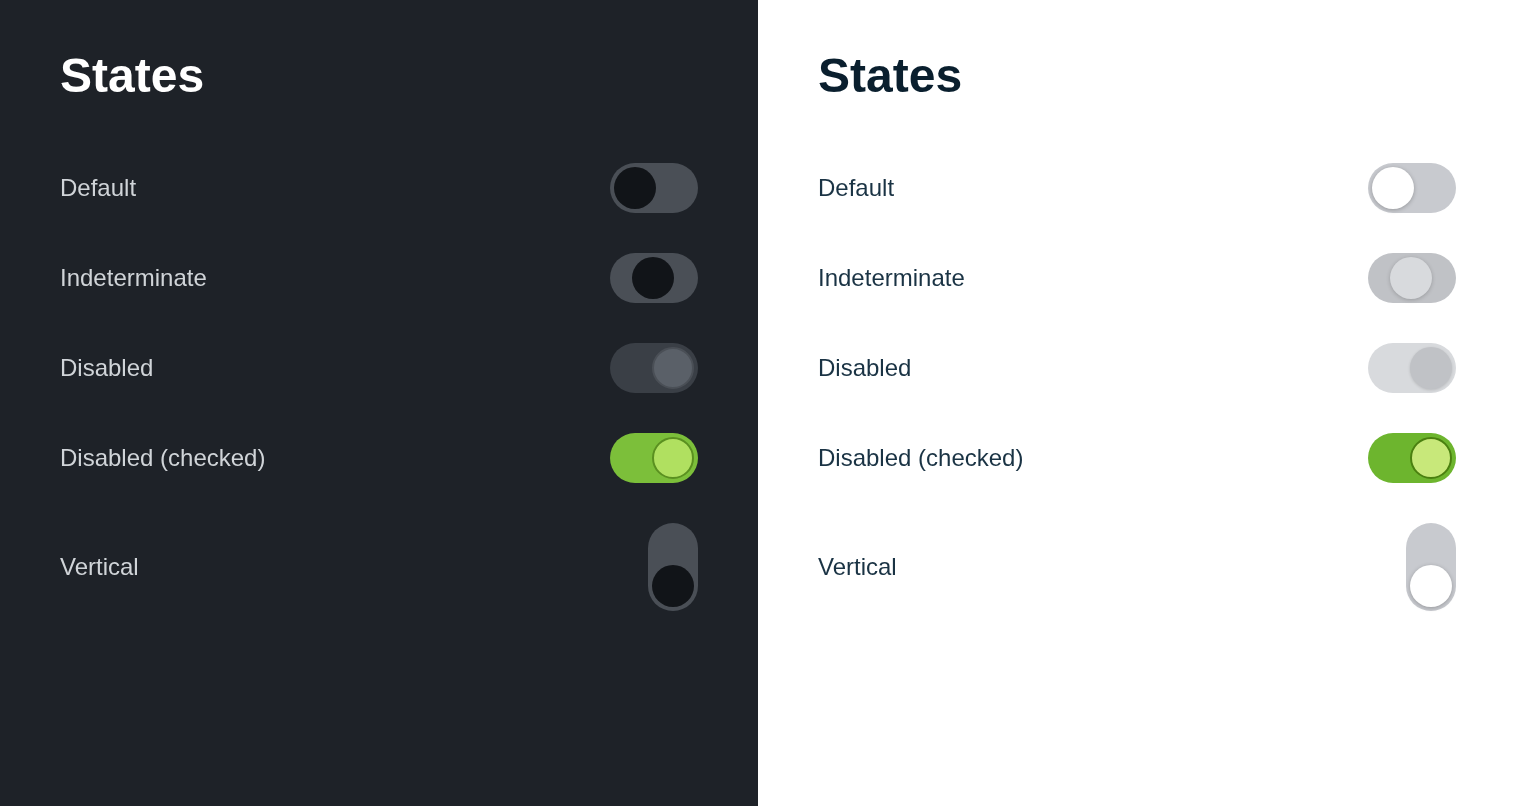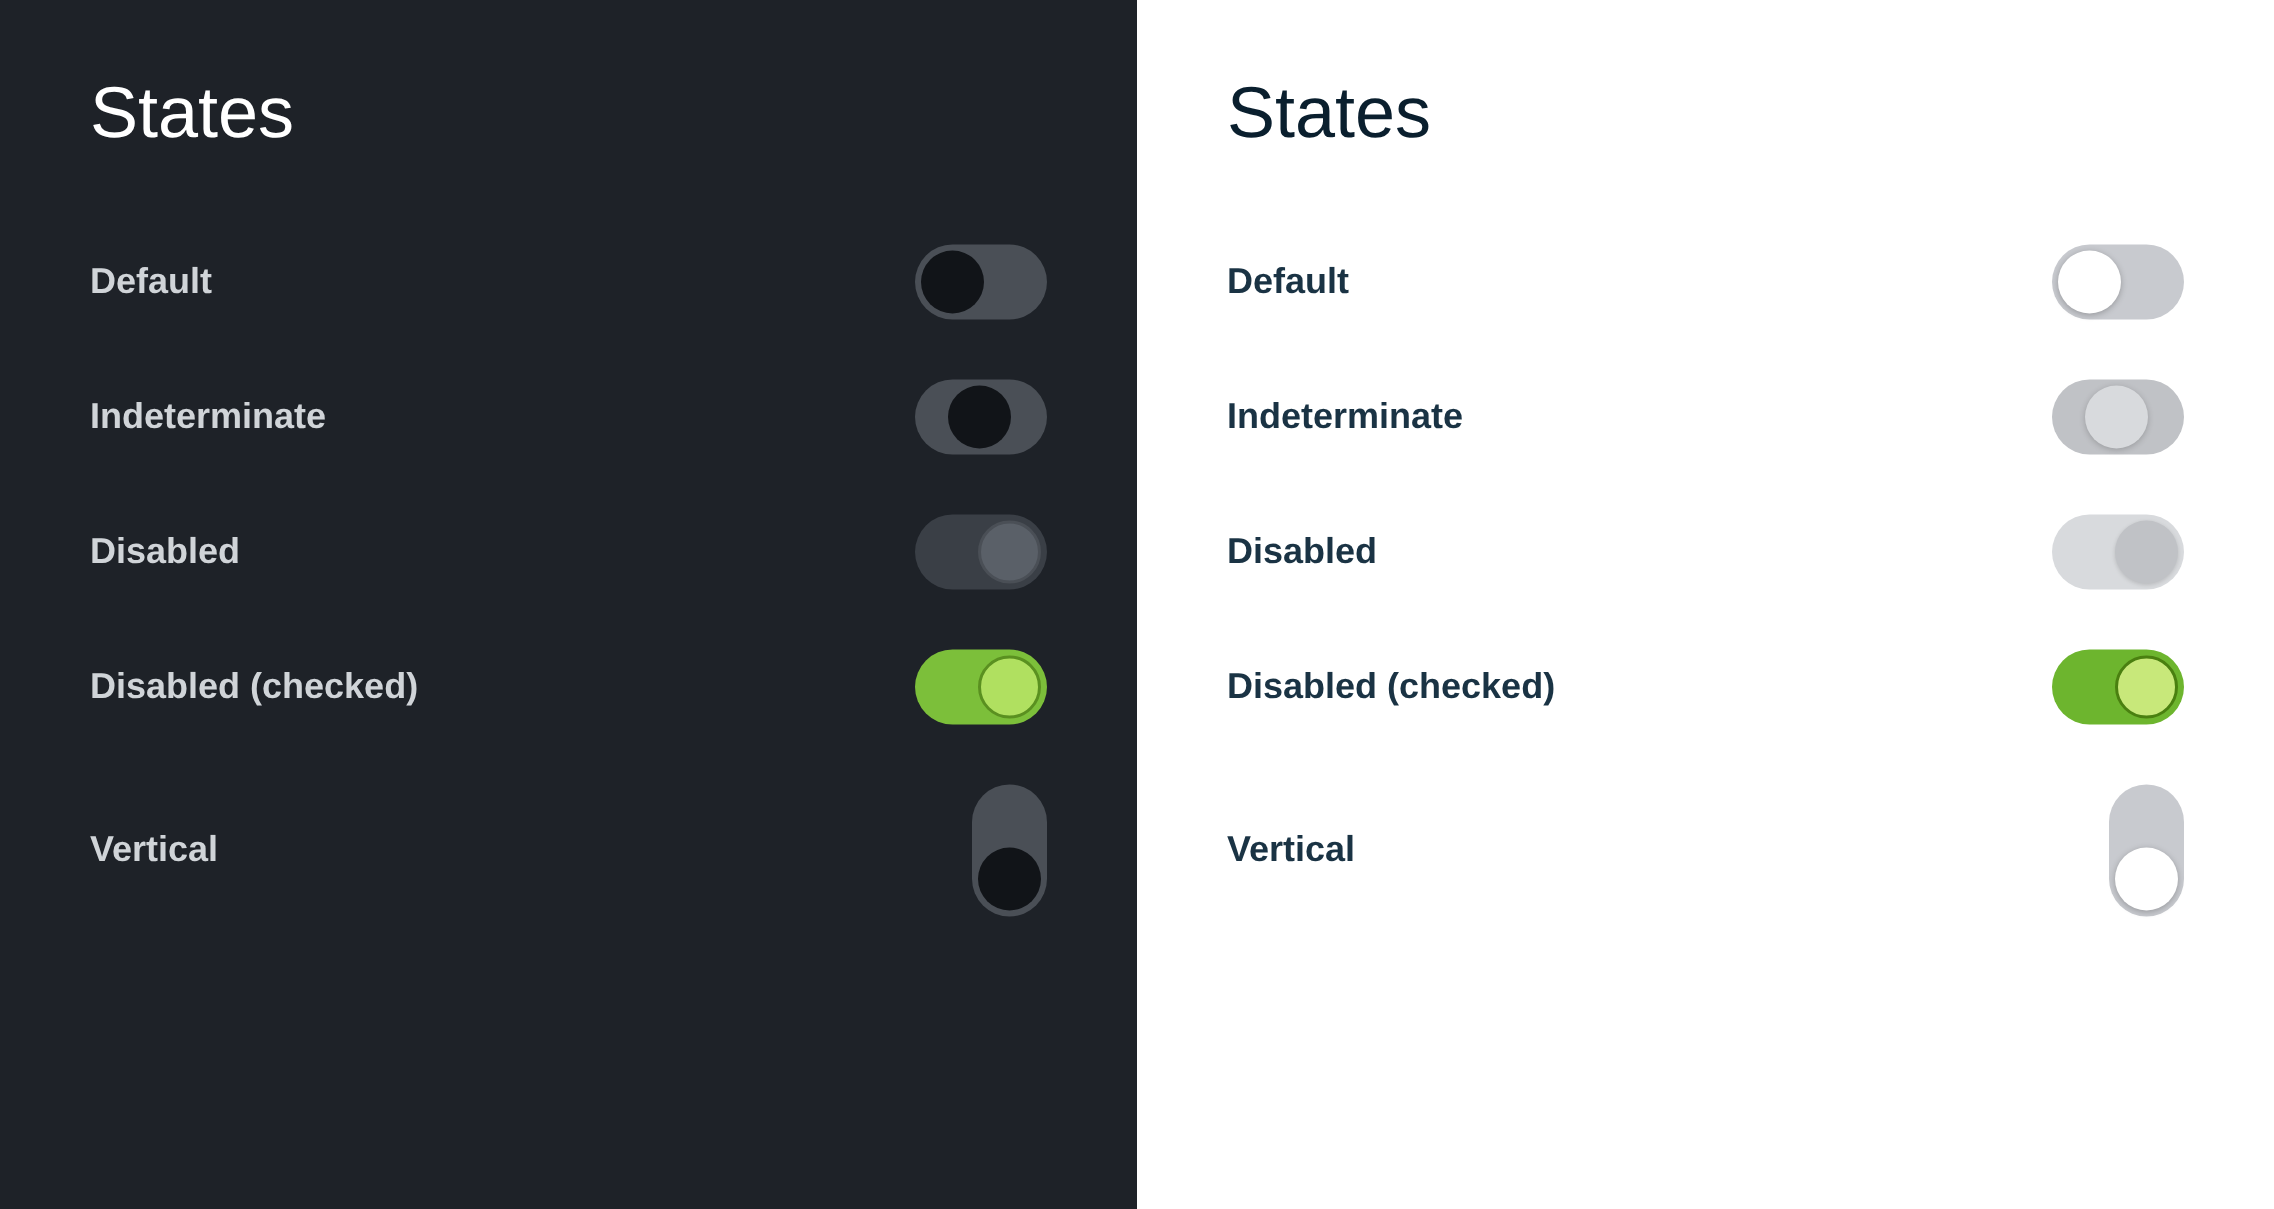--- a/index.html
+++ b/index.html
@@ -23,21 +23,21 @@
     .panel-dark {
       background: #1e2228;
     }
 
     .panel-light {
       background: #ffffff;
     }
 
     .panel-title {
       font-size: 48px;
-      font-weight: 400;
+      font-weight: 700;
       margin-bottom: 40px;
     }
 
     .panel-dark .panel-title {
       color: #ffffff;
     }
 
     .panel-light .panel-title {
       color: #0a1f2e;
     }
@@ -45,21 +45,21 @@
     .state-row {
       display: flex;
       align-items: center;
       justify-content: space-between;
       padding: 20px 0;
       min-height: 90px;
     }
 
     .state-label {
       font-size: 24px;
-      font-weight: 700;
+      font-weight: 400;
     }
 
     .panel-dark .state-label {
       color: #d0d4d8;
     }
 
     .panel-light .state-label {
       color: #1a3344;
     }
 

